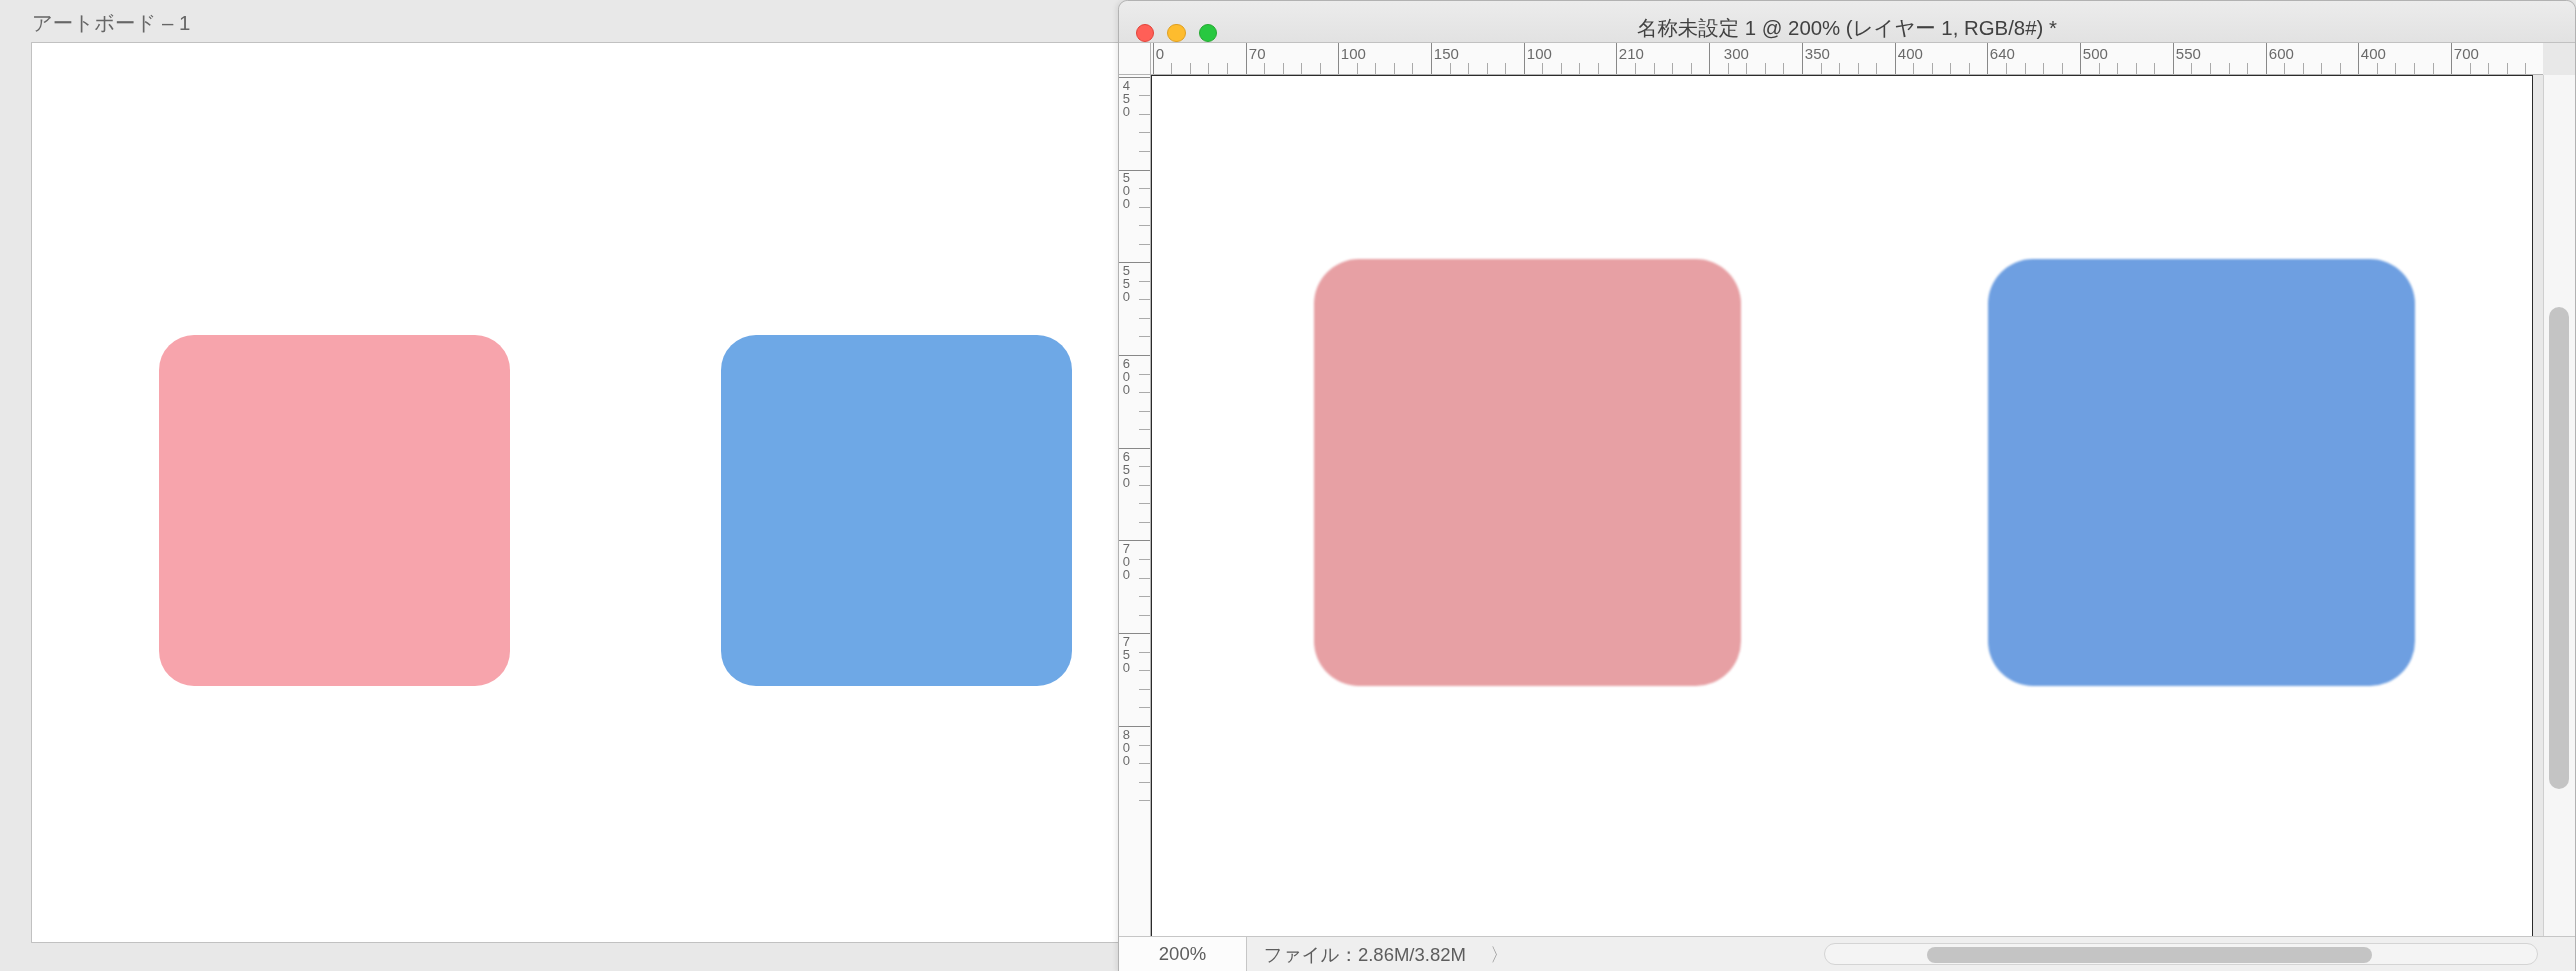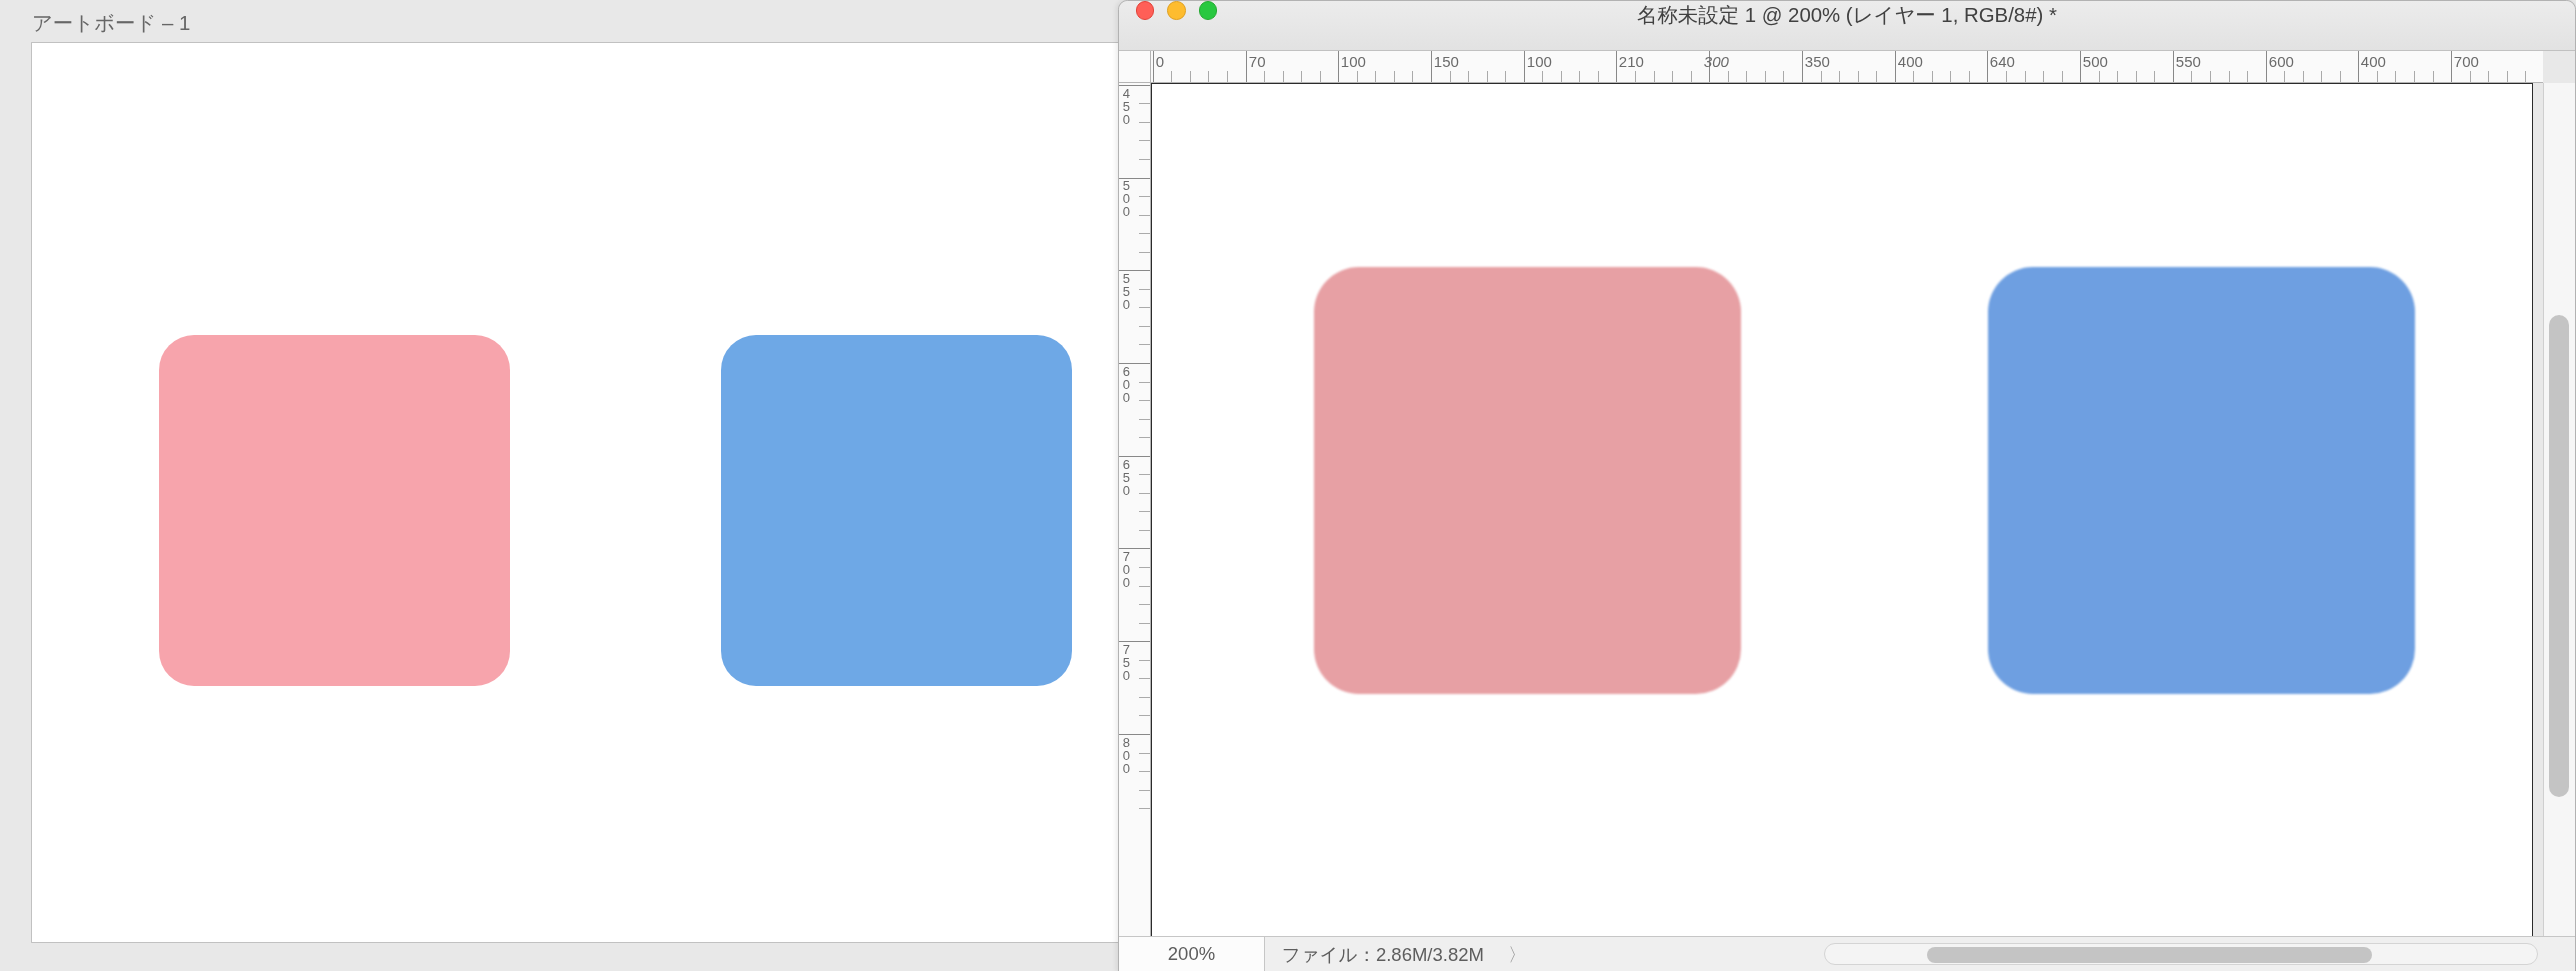--- a/index.html
+++ b/index.html
@@ -68,26 +68,26 @@
       width: 1458px;
       height: 972px;
       background: #e9e9e9;
       border: 0.9px solid #b2b2b2;
       border-radius: 9.3px 9.3px 0 0;
       box-shadow: -1.9px 0 5.6px rgba(0,0,0,0.08);
       display: flex;
       flex-direction: column;
     }
     .titlebar {
-      height: 50px;
+      height: 42px;
       background: linear-gradient(#ececec, #e2e2e2);
       border-radius: 9.3px 9.3px 0 0;
       border-bottom: 0.9px solid #c1c1c1;
       display: flex;
-      align-items: flex-start;
+      align-items: flex-end;
       position: relative;
     }
     .traffic-lights {
       display: flex;
       gap: 13px;
       margin-left: 16.7px;
     }
     .traffic-light {
       width: 18.5px;
       height: 18.5px;
@@ -248,21 +248,21 @@
     .statusbar {
       height: 35px;
       background: #efefef;
       border-top: 0.9px solid #c6c6c6;
       display: flex;
       align-items: center;
       font-size: 18.5px;
       color: #5d5d5d;
     }
     .statusbar .zoom {
-      width: 146px;
+      width: 128px;
       height: 100%;
       display: flex;
       align-items: center;
       justify-content: center;
       border-right: 0.9px solid #c6c6c6;
       background: #fcfcfc;
     }
     .statusbar .fileinfo {
       padding: 0 16.7px;
       flex: 0 0 auto;
@@ -345,21 +345,21 @@
         <div class="tick-minor" style="left: 410px;"></div>
         <div class="tick-minor" style="left: 428px;"></div>
         <div class="tick-minor" style="left: 447px;"></div>
         <div class="tick-major" style="left: 465px;"></div>
         <div class="tick-label" style="left: 465px;">210</div>
         <div class="tick-minor" style="left: 484px;"></div>
         <div class="tick-minor" style="left: 503px;"></div>
         <div class="tick-minor" style="left: 521px;"></div>
         <div class="tick-minor" style="left: 540px;"></div>
         <div class="tick-major" style="left: 558px;"></div>
-        <div class="tick-label" style="left: 550px; font-style: italic;">300</div>
+        <div class="tick-label" style="left: 570px;">300</div>
         <div class="tick-minor" style="left: 577px;"></div>
         <div class="tick-minor" style="left: 595px;"></div>
         <div class="tick-minor" style="left: 614px;"></div>
         <div class="tick-minor" style="left: 632px;"></div>
         <div class="tick-major" style="left: 651px;"></div>
         <div class="tick-label" style="left: 651px;">350</div>
         <div class="tick-minor" style="left: 670px;"></div>
         <div class="tick-minor" style="left: 688px;"></div>
         <div class="tick-minor" style="left: 707px;"></div>
         <div class="tick-minor" style="left: 725px;"></div>

